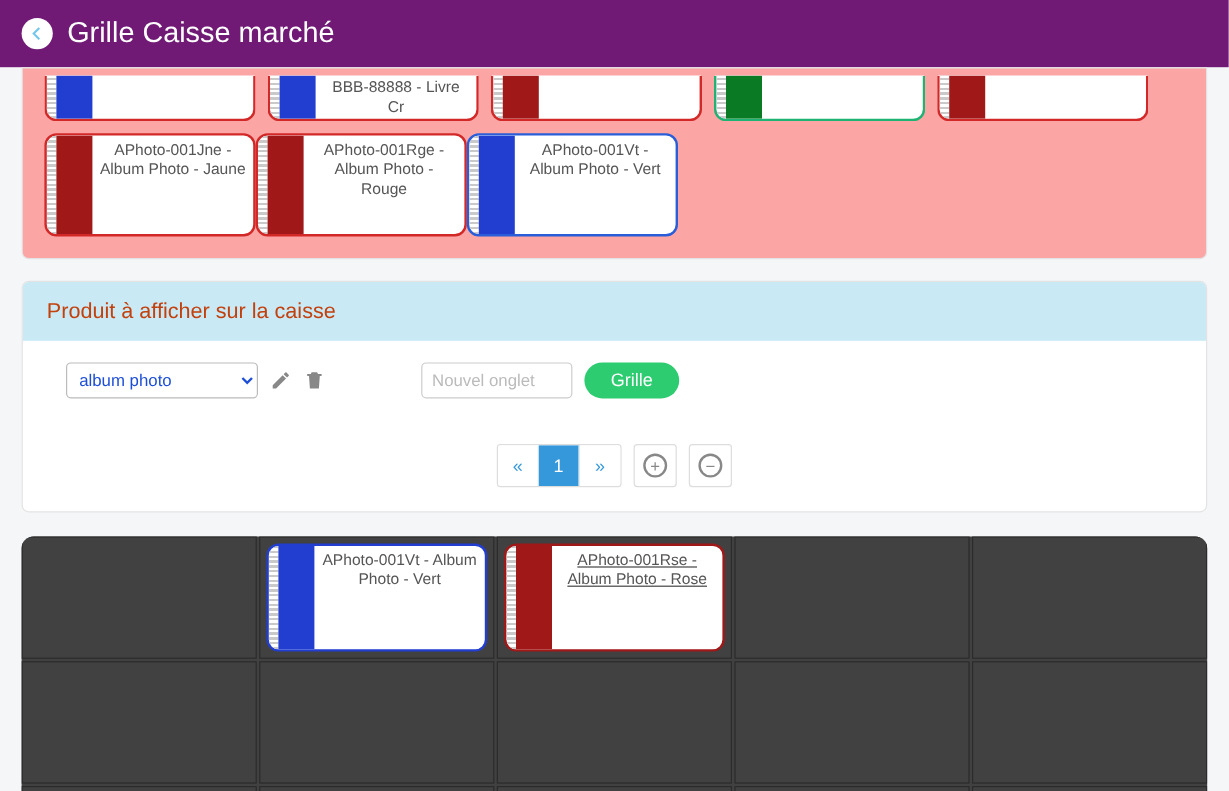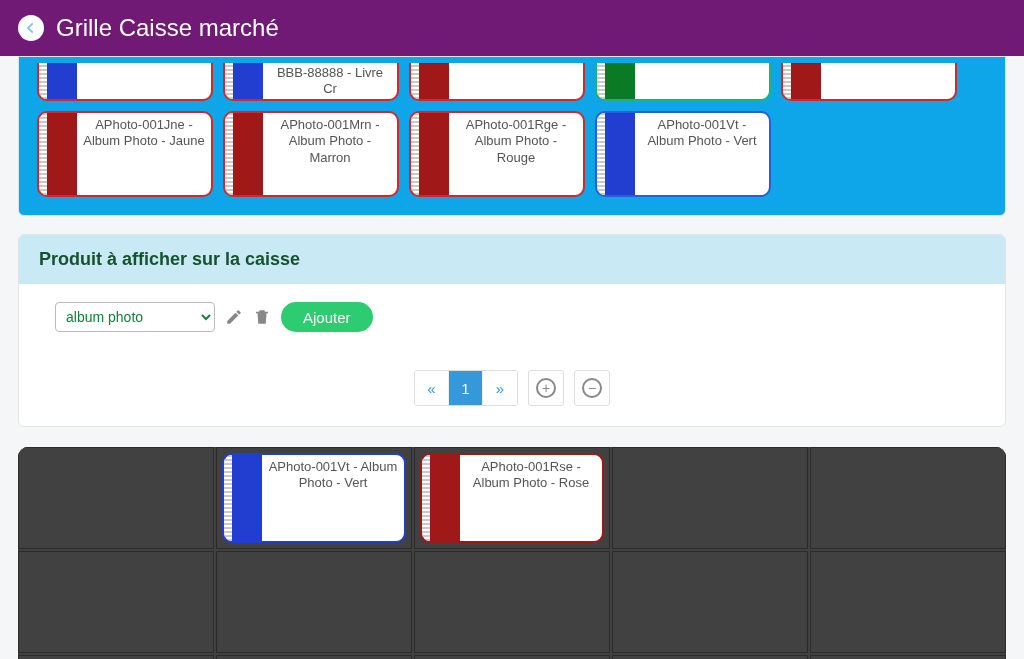--- a/index.html
+++ b/index.html
@@ -16,21 +16,21 @@
   .header-title { color: #fff; font-size: 24px; font-weight: 500; }
   .back-btn {
     width: 26px; height: 26px; border-radius: 50%;
     background: #fff; color: #73c6ee;
     display: flex; align-items: center; justify-content: center;
     font-size: 16px; cursor: pointer;
   }
   .back-btn svg { width: 14px; height: 14px; }
 
   .top-area {
-    background: #0ea5e9;
+    background: #fca5a5;
     border: 1px solid #e3e3e3;
     border-radius: 0 0 6px 6px;
     margin: 0 18px;
     padding: 6px 18px 18px 18px;
     position: relative;
   }
 
   
   .prod {
     width: 176px; height: 86px;
@@ -56,44 +56,44 @@
     text-align: center;
   }
   .prod.partial .label { display:flex; align-items:flex-end; justify-content:center; }
 
   
   .partial-row {
     display:flex; gap:10px; margin-bottom:10px;
   }
   .prod.partial { height: 38px; border-top-left-radius:0; border-top-right-radius:0; border-top:none; }
 
-  .row2 { display:flex; gap:10px; }
+  .row2 { display:flex; }
 
   
   .panel {
     margin: 18px 18px 0 18px;
     background: #fff;
     border: 1px solid #e3e3e3;
     border-radius: 6px;
     overflow: hidden;
   }
   .panel-head {
     background: #c9e9f5;
     padding: 14px 20px;
     font-size: 18px;
-    font-weight: 700;
-    color: #14532d;
+    font-weight: 400;
+    color: #c2410c;
   }
   .panel-body { padding: 18px 36px 20px 36px; }
 
   .controls-line { display:flex; align-items:center; gap:10px; }
   .sel {
     height: 30px; width: 160px;
     border: 1px solid #bbb; border-radius: 4px;
-    font-size: 14px; padding: 2px 6px; background:#fff; color:#15803d;
+    font-size: 14px; padding: 2px 6px; background:#fff; color:#1d4ed8;
   }
   .icon-btn { color:#888; cursor:pointer; display:inline-flex; }
   .icon-btn svg { width:18px; height:18px; }
   .txt {
     height:30px; width:126px;
     border:1px solid #ccc; border-radius:4px;
     padding:0 8px; font-size:14px; color:#333;
     margin-left: 70px;
   }
   .txt::placeholder { color:#bbb; }
@@ -175,25 +175,20 @@
         <div class="dots"></div>
         <div class="swatch" style="background: rgb(160, 24, 24);"></div>
         <div class="label"></div>
       </div>
   </div>
   <div class="row2">
     <div class="prod" style="border-color: rgb(211, 40, 40);">
         <div class="dots"></div>
         <div class="swatch" style="background: rgb(160, 24, 24);"></div>
         <div class="label">APhoto-001Jne - Album Photo - Jaune</div>
-      </div>
-    <div class="prod" style="border-color: rgb(211, 40, 40);">
-        <div class="dots"></div>
-        <div class="swatch" style="background: rgb(160, 24, 24);"></div>
-        <div class="label">APhoto-001Mrn - Album Photo - Marron</div>
       </div>
     <div class="prod" style="border-color: rgb(211, 40, 40);">
         <div class="dots"></div>
         <div class="swatch" style="background: rgb(160, 24, 24);"></div>
         <div class="label">APhoto-001Rge - Album Photo - Rouge</div>
       </div>
     <div class="prod" style="border-color: rgb(42, 94, 217);">
         <div class="dots"></div>
         <div class="swatch" style="background: rgb(34, 62, 209);"></div>
         <div class="label">APhoto-001Vt - Album Photo - Vert</div>
@@ -211,21 +206,22 @@
       <span class="icon-btn">
         <svg viewBox="0 0 24 24" fill="currentColor">
             <path d="M3 17.25V21h3.75L17.81 9.94l-3.75-3.75L3 17.25zM20.71 7.04a1 1 0 0 0 0-1.41l-2.34-2.34a1 1 0 0 0-1.41 0l-1.83 1.83 3.75 3.75 1.83-1.83z"></path>
           </svg>
       </span>
       <span class="icon-btn">
         <svg viewBox="0 0 24 24" fill="currentColor">
             <path d="M6 7h12l-1 14H7L6 7zm3-4h6l1 2h4v2H4V5h4l1-2z"></path>
           </svg>
       </span>
-      <button class="add-btn">Ajouter</button>
+      <input class="txt" type="text" placeholder="Nouvel onglet" style="">
+      <button class="add-btn">Grille</button>
     </div>
 
     <div class="pager-wrap">
       <div class="pager">
         <div class="pg">«</div>
         <div class="pg active">1</div>
         <div class="pg">»</div>
       </div>
       <div class="circle-btn">
           <span>+</span>
@@ -240,21 +236,21 @@
 <div class="grid">
   <div class="cell"></div>
   <div class="cell filled">
       <div class="prod" style="border-color: rgb(34, 62, 209);">
         <div class="dots"></div>
         <div class="swatch" style="background: rgb(34, 62, 209);"></div>
         <div class="label">APhoto-001Vt - Album Photo - Vert</div>
       </div>
     </div>
   <div class="cell filled">
-      <div class="prod" style="border-color: rgb(160, 24, 24);">
+      <div class="prod" style="border-color: rgb(160, 24, 24); text-decoration: underline;">
         <div class="dots"></div>
         <div class="swatch" style="background: rgb(160, 24, 24);"></div>
         <div class="label">APhoto-001Rse - Album Photo - Rose</div>
       </div>
     </div>
   <div class="cell"></div>
   <div class="cell"></div>
 
   <div class="cell"></div>
   <div class="cell"></div>

